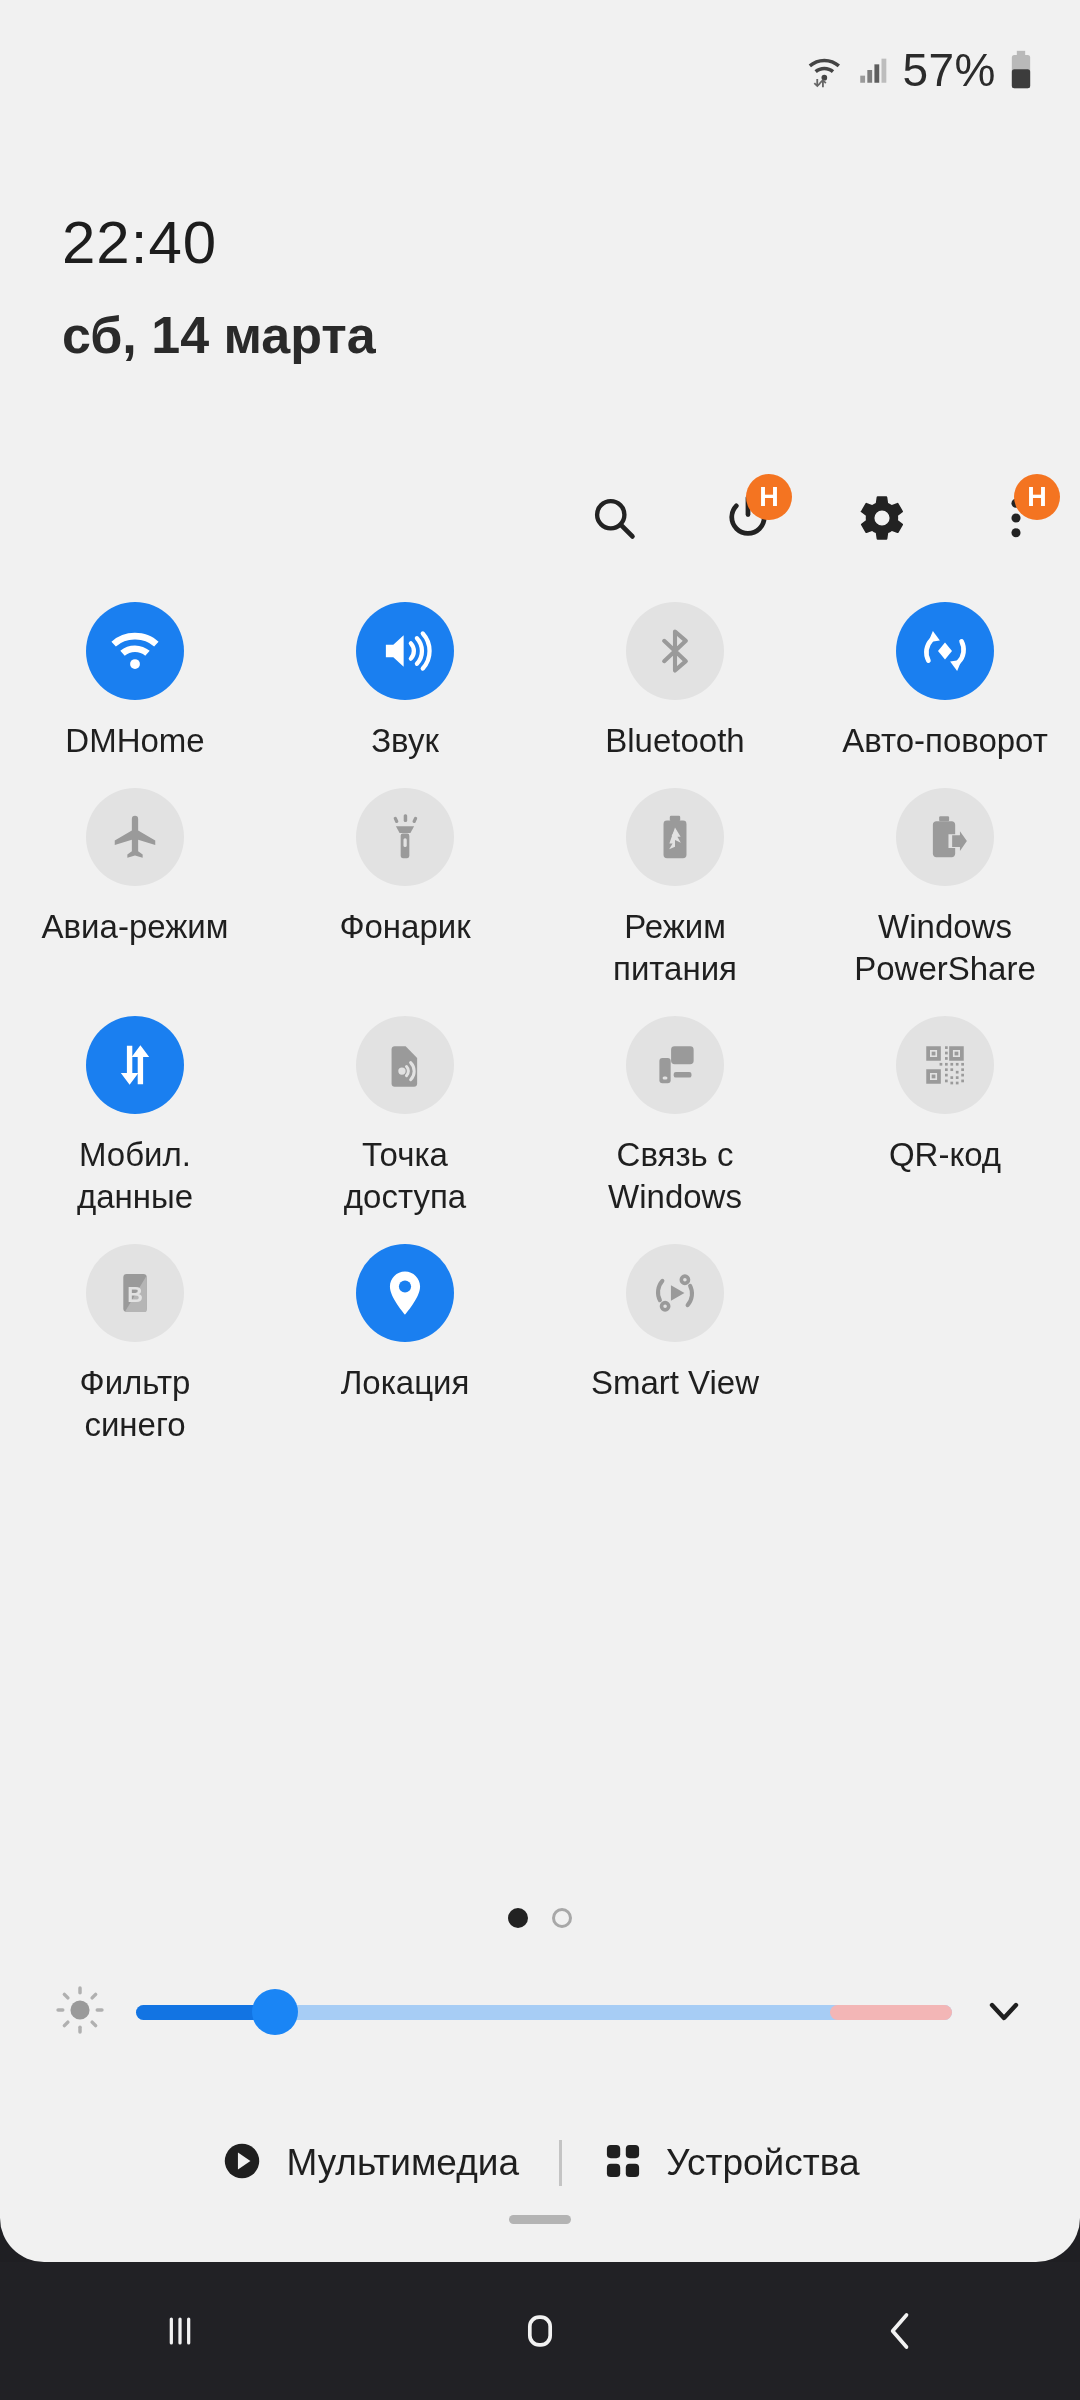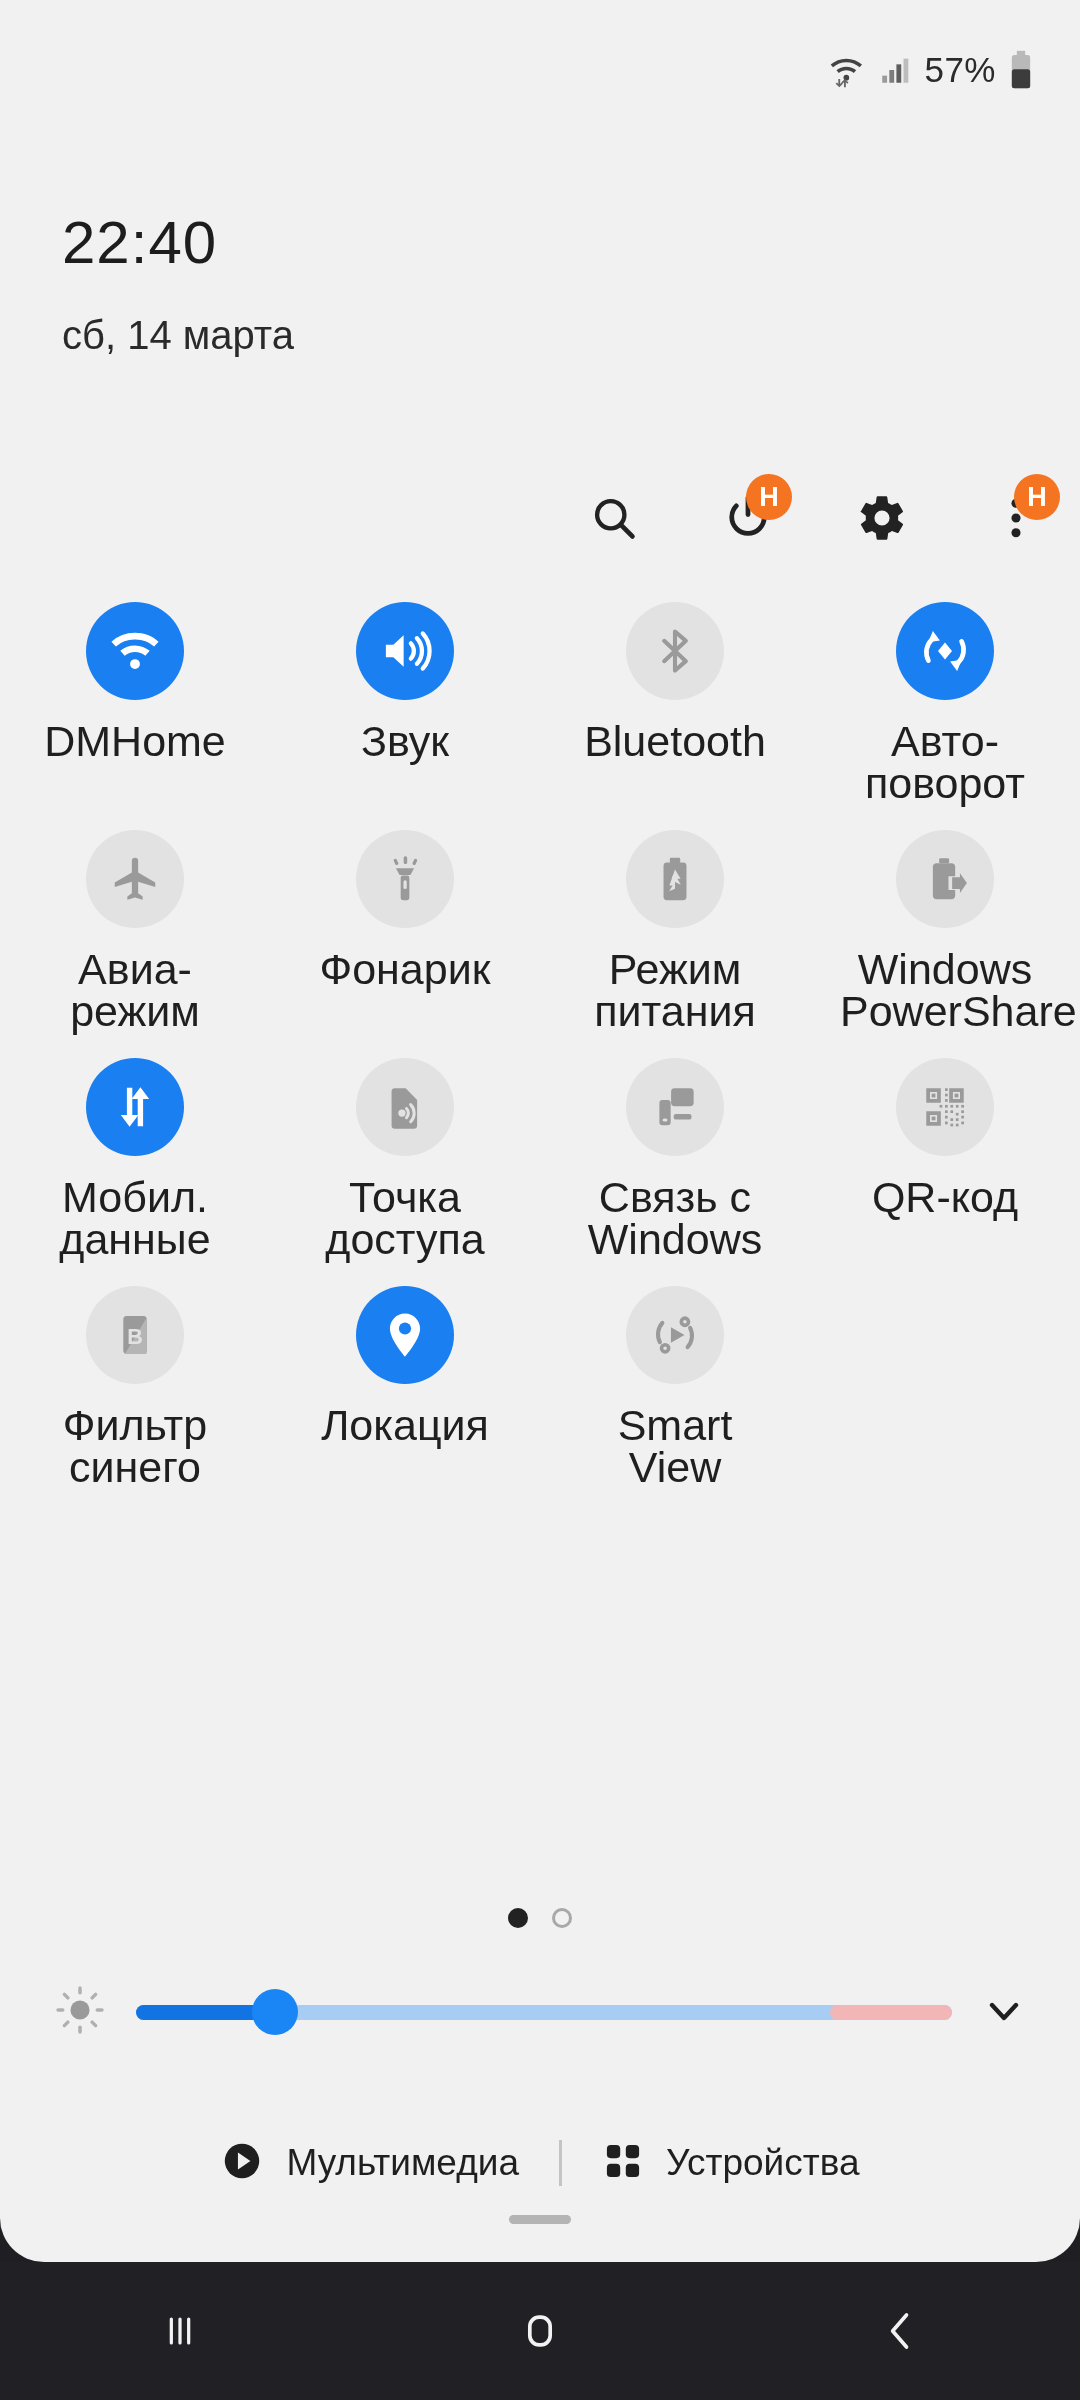--- a/index.html
+++ b/index.html
@@ -18,26 +18,26 @@
     border-bottom-left-radius:44px; border-bottom-right-radius:44px;
   }
 
   
   #statusbar {
     position:absolute; top:0; left:0; width:1080px; height:140px;
     display:flex; align-items:center; justify-content:flex-end;
     padding-right:46px; gap:12px;
   }
   .sb-icon { display:flex; align-items:center; }
-  .sb-text { font-size:35px; color:#2b2b2b; letter-spacing:.5px; }
+  .sb-text { font-size:46px; color:#2b2b2b; letter-spacing:.5px; }
 
   
   #clockblock { position:absolute; left:62px; top:195px; }
   #clock { font-size:60px; line-height:96px; color:#1d1d1d; font-weight:300; letter-spacing:1px; }
-  #datetext { font-size:40px; line-height:52px; color:#2a2a2a; margin-top:18px; font-weight:400; }
+  #datetext { font-size:52px; line-height:52px; color:#2a2a2a; margin-top:18px; font-weight:700; }
 
   
   #headericons {
     position:absolute; right:36px; top:490px;
     display:flex; align-items:center; gap:78px;
   }
   .hdr-btn { position:relative; width:56px; height:56px;
              display:flex; align-items:center; justify-content:center; }
   .badge {
     position:absolute; right:-16px; top:-16px;
@@ -54,21 +54,21 @@
   }
   .tile { display:flex; flex-direction:column; align-items:center; }
   .tile-ico {
     width:98px; height:98px; border-radius:50%;
     display:flex; align-items:center; justify-content:center;
   }
   .on  { background:#1a7ff0; }
   .off { background:#e2e2e2; }
   .tile-label {
     margin-top:20px; width:210px; text-align:center;
-    font-size:43px; line-height:42px; color:#1f1f1f;
+    font-size:33px; line-height:42px; color:#1f1f1f;
   }
 
   
   #dots { position:absolute; top:1908px; left:0; width:1080px;
           display:flex; justify-content:center; gap:24px; }
   .dot { width:20px; height:20px; border-radius:50%; }
   .dot.active { background:#222; }
   .dot.inactive { border:3px solid #a8a8a8; background:transparent; }
 
   

